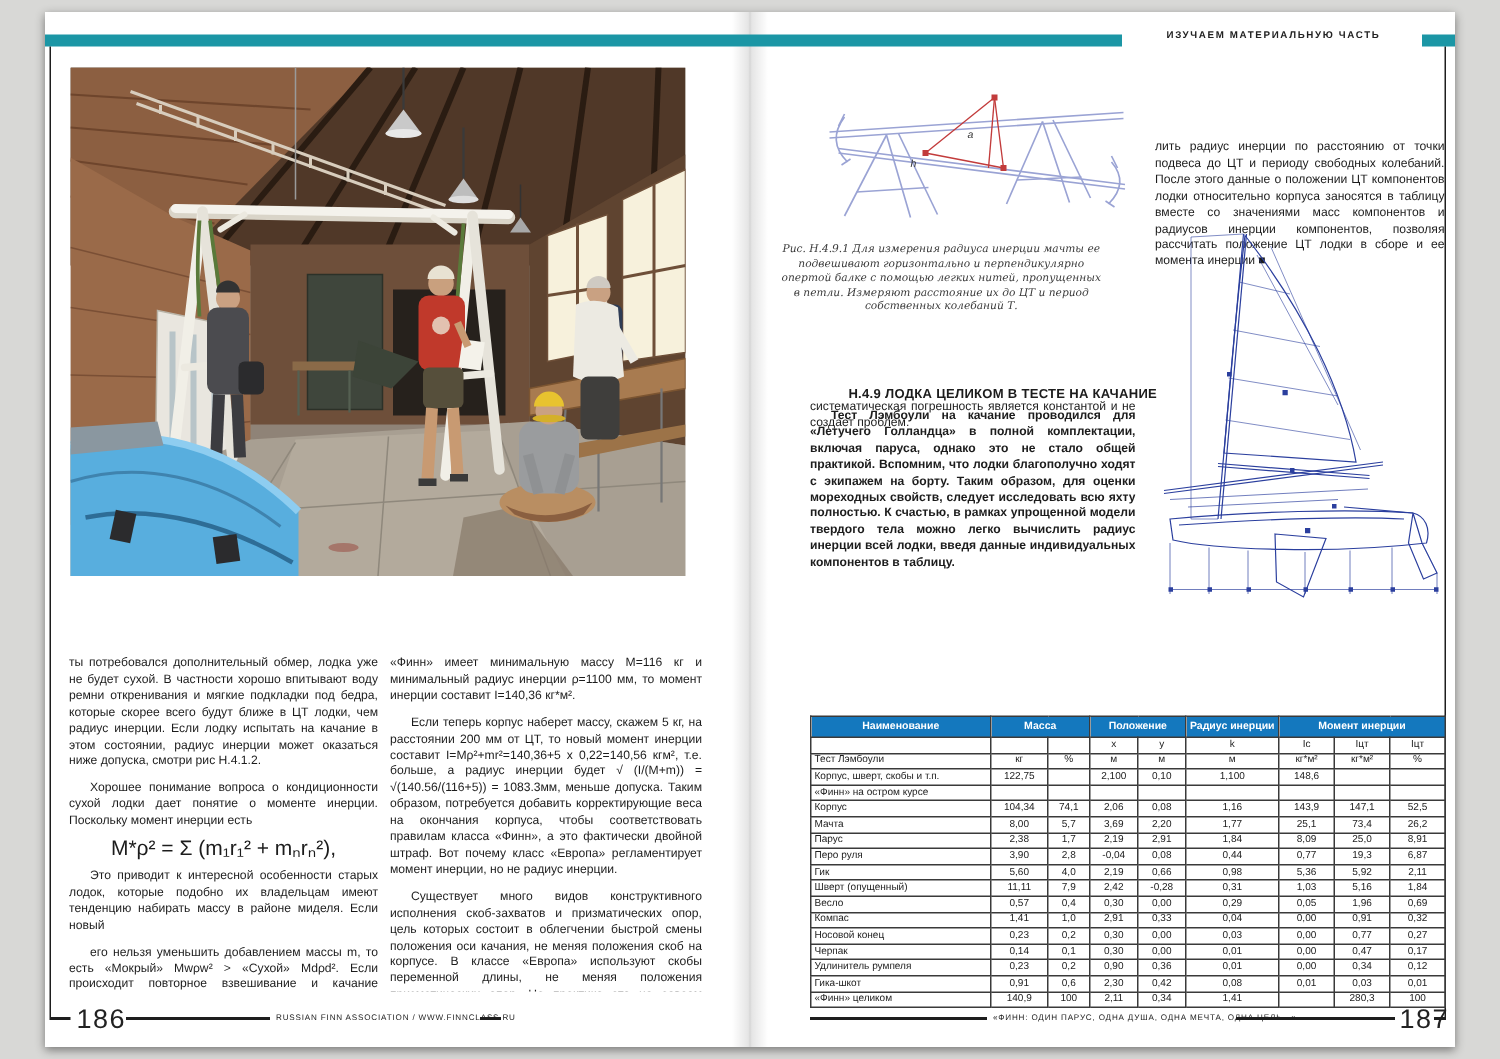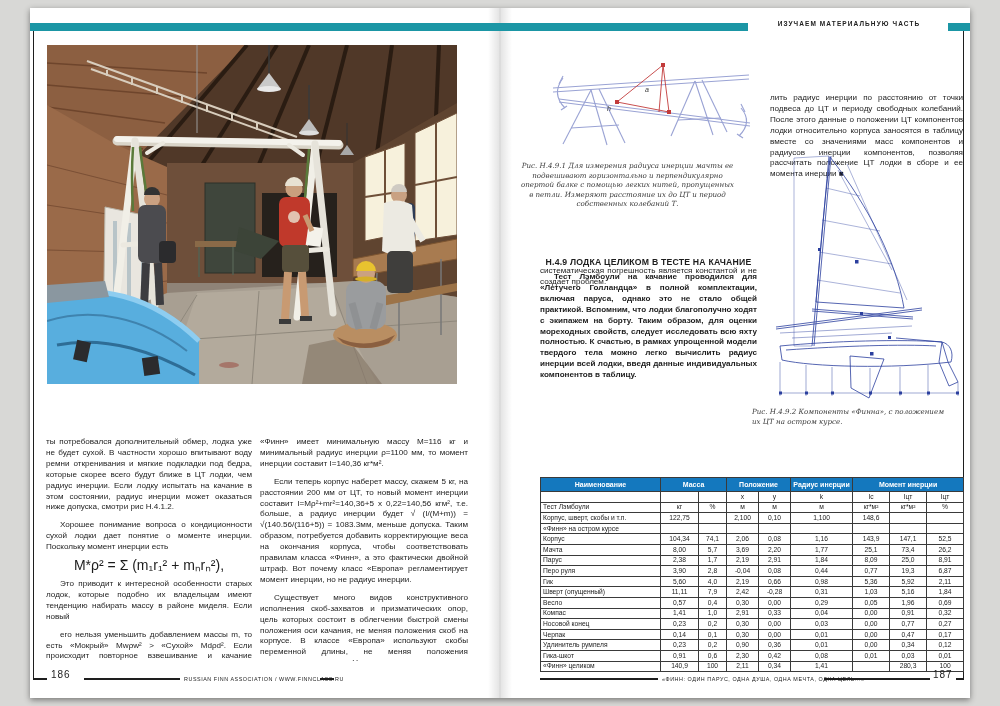--- a/index.html
+++ b/index.html
@@ -8,29 +8,29 @@
   .abs{position:absolute;}
   #spread{left:30px;top:8px;width:940px;height:690px;background:#ffffff;
           box-shadow:0 2px 6px rgba(0,0,0,.45);}
   #spine{left:488px;top:8px;width:24px;height:690px;
          background:linear-gradient(90deg,rgba(0,0,0,0) 0%,rgba(0,0,0,.10) 45%,rgba(0,0,0,.16) 50%,rgba(0,0,0,.10) 55%,rgba(0,0,0,0) 100%);}
   .tealbar{top:23px;height:8px;}
   #header-title{left:750px;top:20px;width:198px;text-align:center;font-size:6.5px;font-weight:bold;
                 letter-spacing:1.1px;color:#222;}
   .vrule{width:1px;background:#1e1e1e;}
   .fseg{height:2px;background:#1e1e1e;top:678px;}
-  .pagenum{top:669px;font-size:10px;letter-spacing:1px;color:#222;}
+  .pagenum{top:669px;font-size:18px;letter-spacing:1px;color:#222;}
   .footnote{top:675.5px;font-size:5.4px;letter-spacing:.55px;color:#222;white-space:nowrap;}
   .col{line-height:10.9px;font-size:8.1px;text-align:justify;}
   .col p{margin:0 0 7px 0;text-indent:14px;}
   .col p.noind{text-indent:0;margin-top:48px;}
   .formula{text-align:center;text-indent:0 !important;font-size:14px;margin:4px 0 8px 0 !important;}
   .caption{font-family:"DejaVu Serif",serif;font-style:italic;font-size:7.1px;line-height:9.6px;
            color:#3a3a3a;text-align:left;}
-  .heading{font-size:8.7px;font-weight:bold;text-align:center;letter-spacing:.2px;}
+  .heading{font-size:8.7px;font-weight:bold;text-align:center;letter-spacing:.2px;margin-left:20px;}
   
   #inertia-table{border-collapse:collapse;width:423px;table-layout:fixed;}
   #inertia-table th,#inertia-table td{border:1px solid #3a3a3a;padding:0 2px;height:9.6px;
       font-size:6.7px;line-height:8px;text-align:center;overflow:hidden;white-space:nowrap;}
   #inertia-table th{background:#1478be;color:#fff;font-weight:bold;font-size:7px;height:13px;}
   #inertia-table td.cname,#inertia-table .subrow td{text-align:left;}
   #inertia-table td:first-child{text-align:left;}
   .tablecap{font-family:"DejaVu Serif",serif;font-style:italic;font-size:6.9px;color:#3a3a3a;}
 </style>
 </head>
@@ -331,21 +331,20 @@
       <rect x="127" y="241.5" width="3" height="3"></rect>
         <rect x="155" y="241.5" width="3" height="3"></rect>
       <rect x="184" y="241.5" width="3" height="3"></rect>
       <rect x="83" y="110" width="3.5" height="3.5"></rect>
         <rect x="46" y="98" width="3" height="3"></rect>
       <rect x="98" y="202" width="3.5" height="3.5"></rect>
         <rect x="88" y="162" width="3" height="3"></rect>
       <rect x="116" y="186" width="3" height="3"></rect>
     </g>
   </svg>
-  <div class="abs caption" style="left:752px;top:407px;width:200px;">Рис. Н.4.9.2 Компоненты «Финна», с положением их ЦТ на остром курсе.</div>
 
   <table class="abs" id="inertia-table" style="left:540px;top:477px;">
     <colgroup>
       <col style="width:120px">
         <col style="width:38px">
         <col style="width:28px">
       <col style="width:32px">
         <col style="width:32px">
         <col style="width:62px">
       <col style="width:37px">

